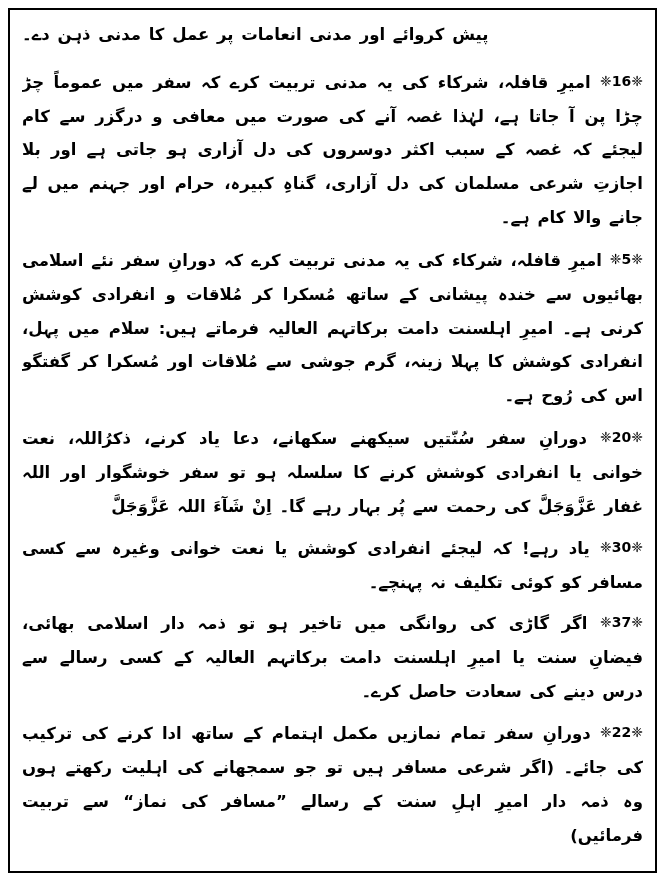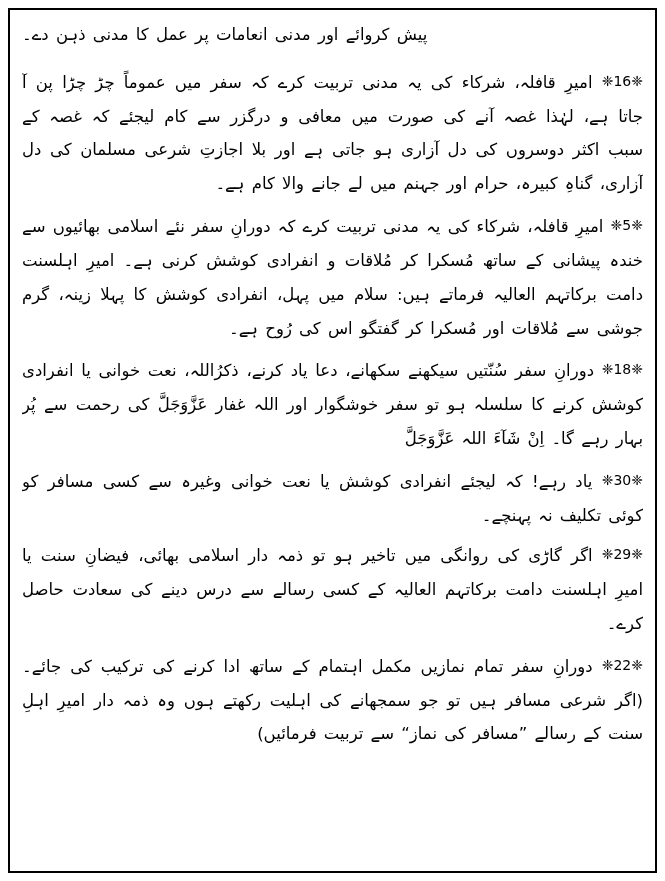--- a/index.html
+++ b/index.html
@@ -40,21 +40,21 @@
   }
   .para {
     direction: rtl;
     text-align: justify;
     text-align-last: right;
     font-family: "DejaVu Sans", sans-serif;
     font-size: 16.5px;
     line-height: 2.05;
     color: #000000;
     margin: 0 0 9px 0;
-    font-weight: 400;
+    font-weight: 700;
     letter-spacing: 0.2px;
     word-spacing: 2px;
   }
   .para.first {
     text-align: left;
     text-align-last: left;
     direction: rtl;
     margin-bottom: 14px;
   }
   .para.tight {
@@ -81,31 +81,31 @@
       <span>امیرِ قافلہ، شرکاء کی یہ مدنی تربیت کرے کہ سفر میں عموماً چڑ چڑا پن آ جاتا ہے، لہٰذا غصہ آنے کی صورت میں معافی و درگزر سے کام لیجئے کہ غصہ کے سبب اکثر دوسروں کی دل آزاری ہو جاتی ہے اور بلا اجازتِ شرعی مسلمان کی دل آزاری، گناہِ کبیرہ، حرام اور جہنم میں لے جانے والا کام ہے۔</span>
     </p>
 
     <p class="para">
       <span class="marker">❈5❈</span>
       <span>امیرِ قافلہ، شرکاء کی یہ مدنی تربیت کرے کہ دورانِ سفر نئے اسلامی بھائیوں سے خندہ پیشانی کے ساتھ مُسکرا کر مُلاقات و انفرادی کوشش کرنی ہے۔ امیرِ اہلسنت دامت برکاتہم العالیہ فرماتے ہیں: سلام میں پہل، انفرادی کوشش کا پہلا زینہ، گرم جوشی سے مُلاقات اور مُسکرا کر گفتگو اس کی رُوح ہے۔</span>
     </p>
 
 
     <p class="para">
-      <span class="marker">❈18❈</span>
+      <span class="marker">❈20❈</span>
       <span>دورانِ سفر سُنّتیں سیکھنے سکھانے، دعا یاد کرنے، ذکرُاللہ، نعت خوانی یا انفرادی کوشش کرنے کا سلسلہ ہو تو سفر خوشگوار اور اللہ غفار عَزَّوَجَلَّ کی رحمت سے پُر بہار رہے گا۔ اِنْ شَآءَ اللہ عَزَّوَجَلَّ</span>
     </p>
 
     <p class="para tight">
       <span class="marker">❈30❈</span>
       <span>یاد رہے! کہ لیجئے انفرادی کوشش یا نعت خوانی وغیرہ سے کسی مسافر کو کوئی تکلیف نہ پہنچے۔</span>
     </p>
 
     <p class="para">
-      <span class="marker">❈29❈</span>
+      <span class="marker">❈37❈</span>
       <span>اگر گاڑی کی روانگی میں تاخیر ہو تو ذمہ دار اسلامی بھائی، فیضانِ سنت یا امیرِ اہلسنت دامت برکاتہم العالیہ کے کسی رسالے سے درس دینے کی سعادت حاصل کرے۔</span>
     </p>
 
     <p class="para">
       <span class="marker">❈22❈</span>
       <span>دورانِ سفر تمام نمازیں مکمل اہتمام کے ساتھ ادا کرنے کی ترکیب کی جائے۔ (اگر شرعی مسافر ہیں تو جو سمجھانے کی اہلیت رکھتے ہوں وہ ذمہ دار امیرِ اہلِ سنت کے رسالے ”مسافر کی نماز“ سے تربیت فرمائیں)</span>
     </p>
 
   </div>
 </div>

